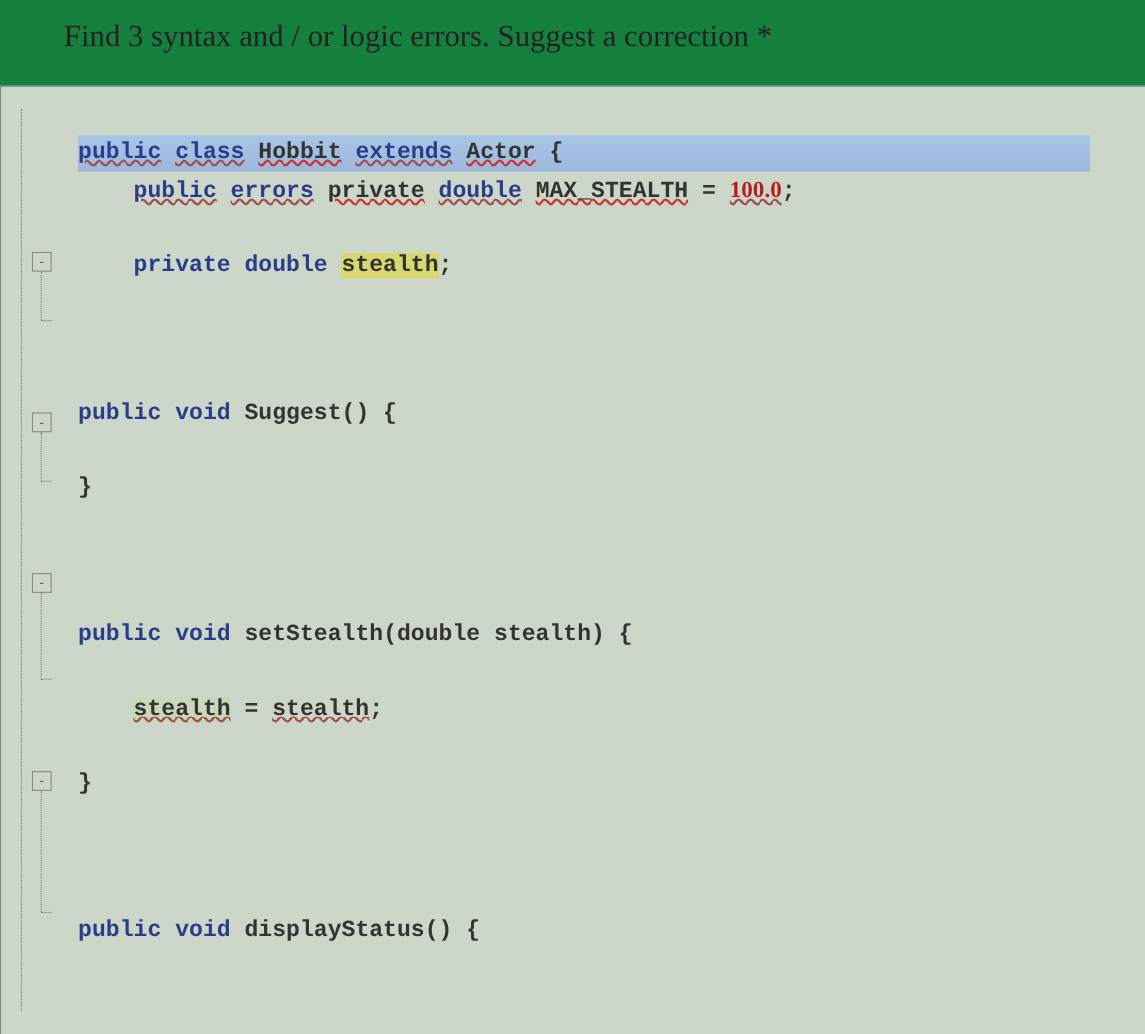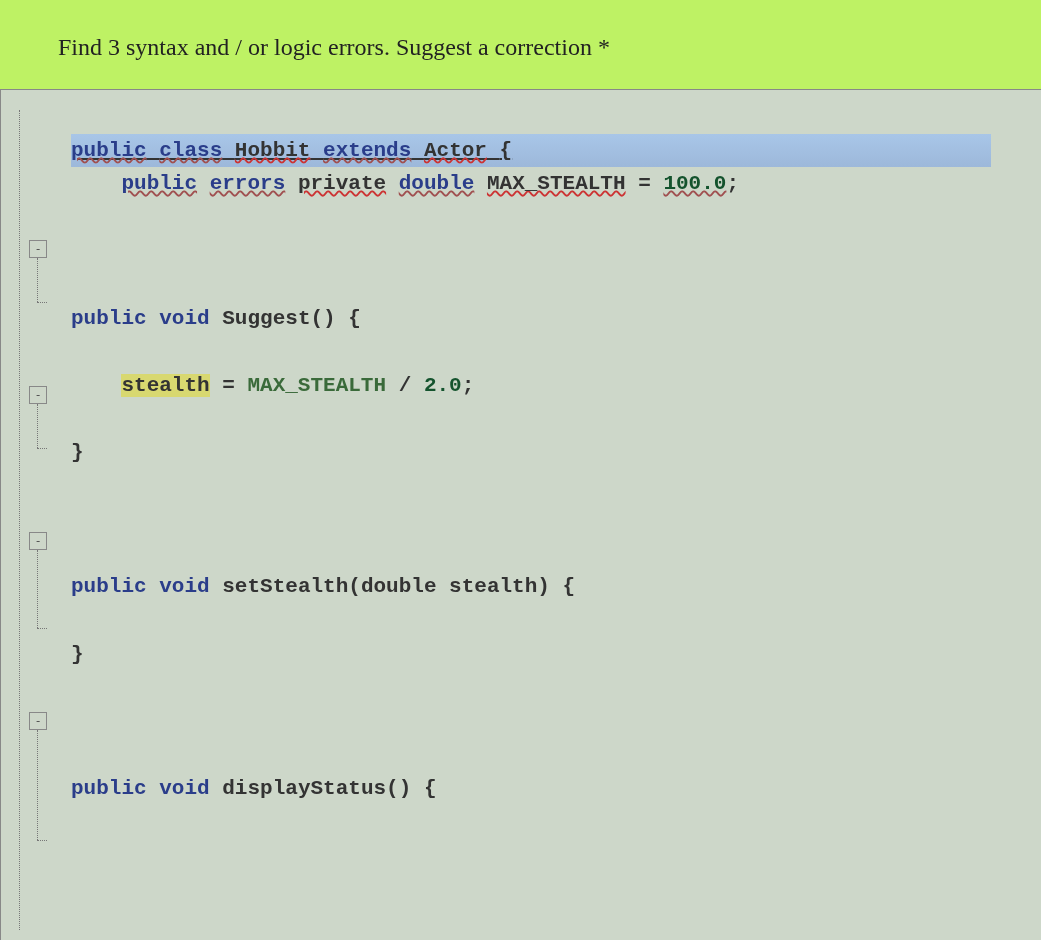--- a/index.html
+++ b/index.html
@@ -3,24 +3,24 @@
 <meta charset="utf-8">
 <style>
   body {
     margin: 0;
     padding: 0;
     background: #b8c8d8;
     font-family: Georgia, 'Times New Roman', serif;
     width: 1041px;
   }
   .question-header {
-    padding: 34px 50px 28px 58px;
-    font-size: 24px;
+    padding: 18px 50px 28px 58px;
+    font-size: 28px;
     color: #222;
-    background: #bef264;
+    background: #15803d;
   }
   .code-container {
     margin: 0 0 0 0;
     background: #cdd7c9;
     border-top: 1px solid #888;
     border-left: 1px solid #888;
     position: relative;
     padding: 0;
   }
   .gutter {
@@ -65,25 +65,24 @@
     white-space: pre;
     color: #333;
   }
   .code-line {
     display: block;
   }
   .hl-line {
     background: linear-gradient(#a8c6e8, #9db8da);
     display: inline-block;
     min-width: 920px;
-    text-decoration: underline;
   }
   .kw { color: #2a3d8a; }
   .greenword { color: #3a6a3a; }
-  .num { color: #14532d; }
+  .num { color: #b91c1c; font-family: Liberation Serif, serif; }
   .yellow-bg { background: #d8d870; }
   .underline-wavy { text-decoration: underline wavy #a05050; text-decoration-thickness: 1.5px; }
   .underline-red { text-decoration: underline wavy #cc3333; text-decoration-thickness: 1.5px; }
   .sel-highlight { background: #c8d8b8; }
 </style>
 </head>
 <body>
 
 <div class="question-header">Find 3 syntax and / or logic errors. Suggest a correction *</div>
 
@@ -105,26 +104,27 @@
     <div class="fold-line-h" style="left:26px; top:538px;"></div>
 
     <div class="fold-icon" style="left:18px; top:622px;">-</div>
     <div class="fold-line-v" style="left:26px; top:640px; height:110px;"></div>
     <div class="fold-line-h" style="left:26px; top:750px;"></div>
   </div>
 
   <div class="code-block">
 <span class="code-line hl-line"><span class="kw underline-wavy">public</span> <span class="kw underline-wavy">class</span> <span class="underline-red">Hobbit</span> <span class="kw underline-wavy">extends</span> <span class="underline-red">Actor</span> <span>{</span></span>
 <span class="code-line">    <span class="kw underline-wavy">public</span> <span class="kw underline-wavy">errors</span> <span class="underline-red">private</span> <span class="kw underline-wavy">double</span> <span class="underline-red">MAX_STEALTH</span><span> = </span><span class="num underline-wavy">100.0</span><span>;</span></span>
+<span class="code-line">    <span class="kw">private</span> <span class="kw">double</span> <span class="yellow-bg">stealth</span><span>;</span></span>
 <span class="code-line"> </span>
 <span class="code-line"><span class="kw">public</span> <span class="kw">void</span> <span>Suggest()</span><span> {</span></span>
-<span class="code-line">    <span class="yellow-bg">stealth</span><span> = </span><span class="greenword">MAX_STEALTH</span><span> / </span><span class="num">2.0</span><span>;</span></span>
 <span class="code-line"><span>}</span></span>
 <span class="code-line"> </span>
 <span class="code-line"><span class="kw">public</span> <span class="kw">void</span> <span>setStealth</span><span>(double stealth)</span><span> {</span></span>
+<span class="code-line">    <span class="sel-highlight underline-wavy">stealth</span><span> = </span><span class="underline-wavy">stealth</span><span>;</span></span>
 <span class="code-line"><span>}</span></span>
 <span class="code-line"> </span>
 <span class="code-line"><span class="kw">public</span> <span class="kw">void</span> <span>displayStatus()</span><span> {</span></span>
 
 
 
 
 
 
 

